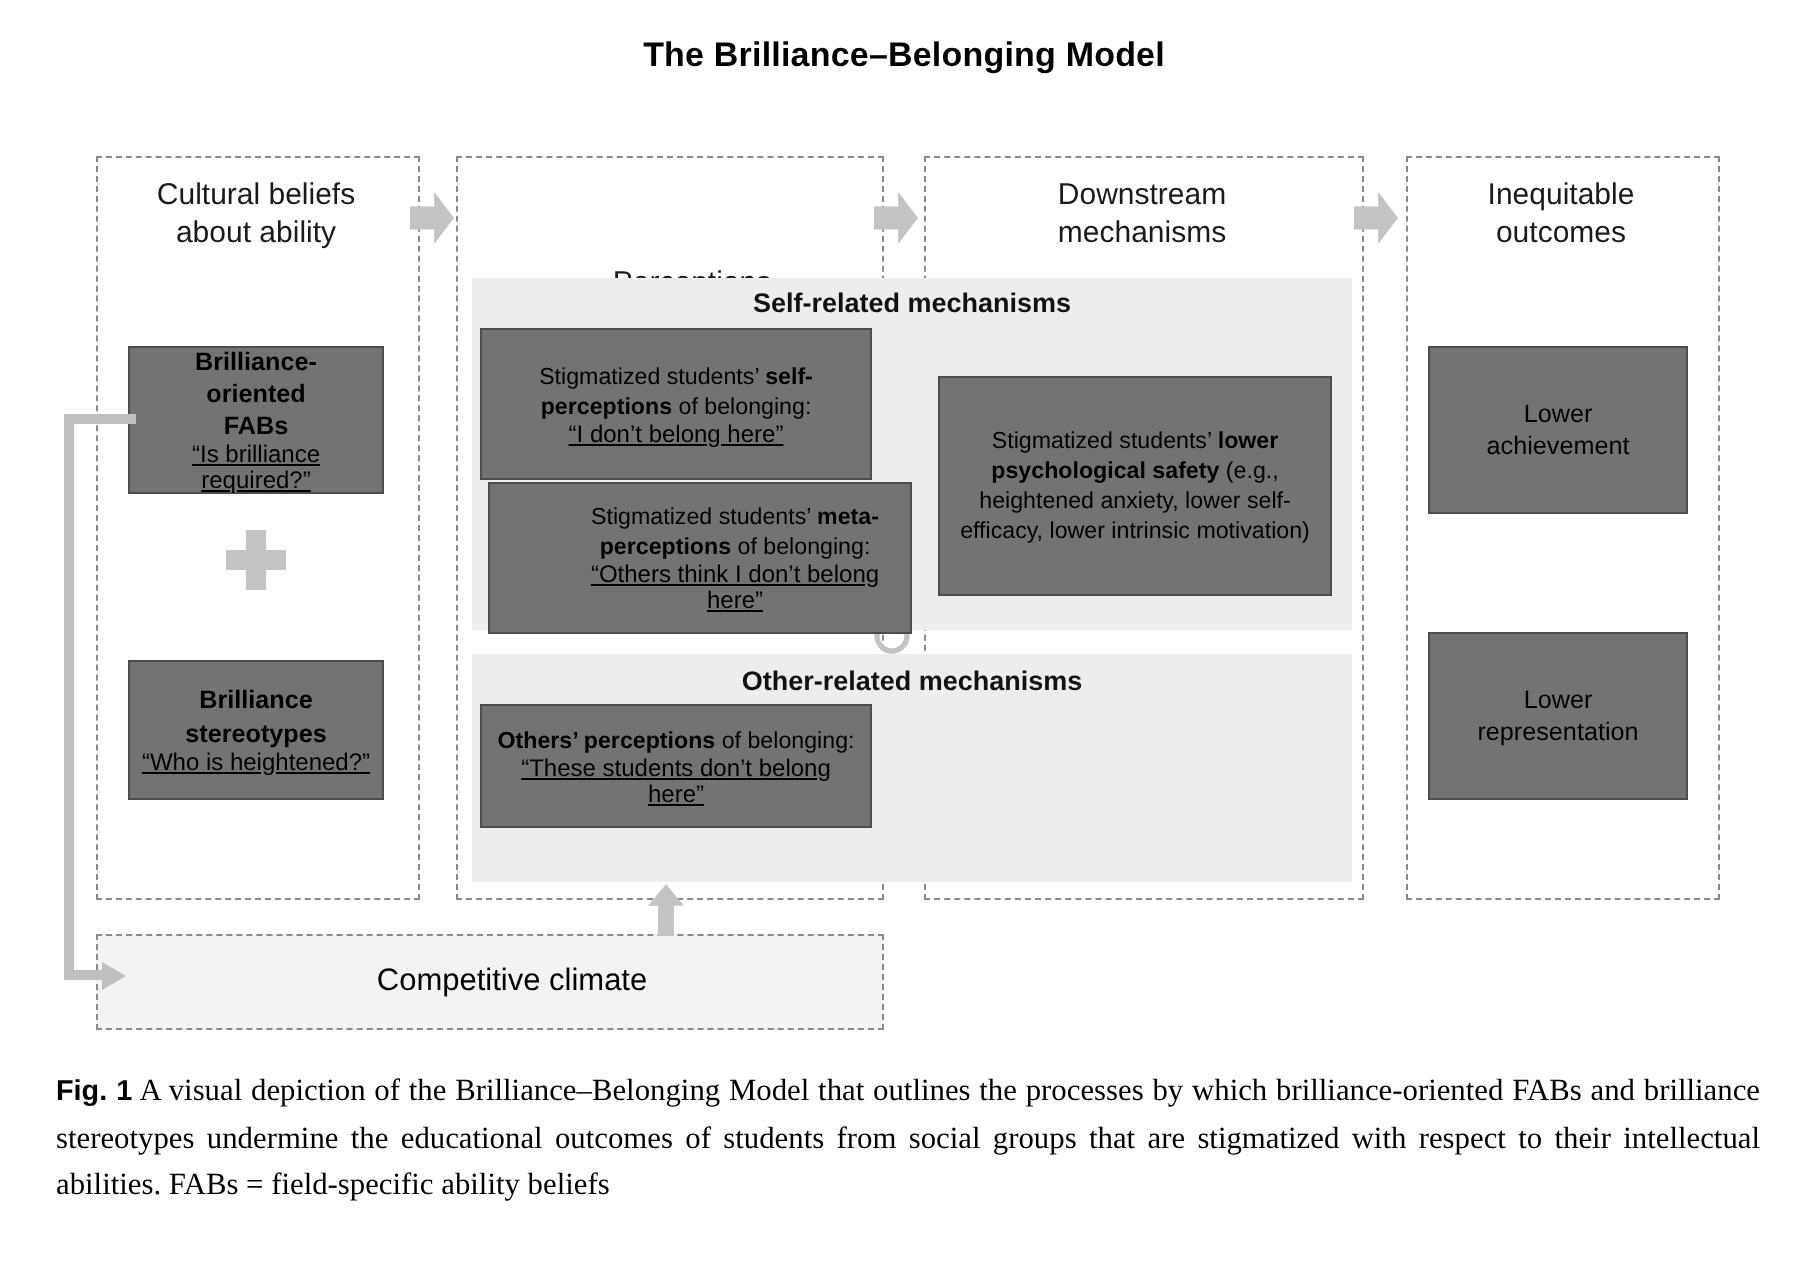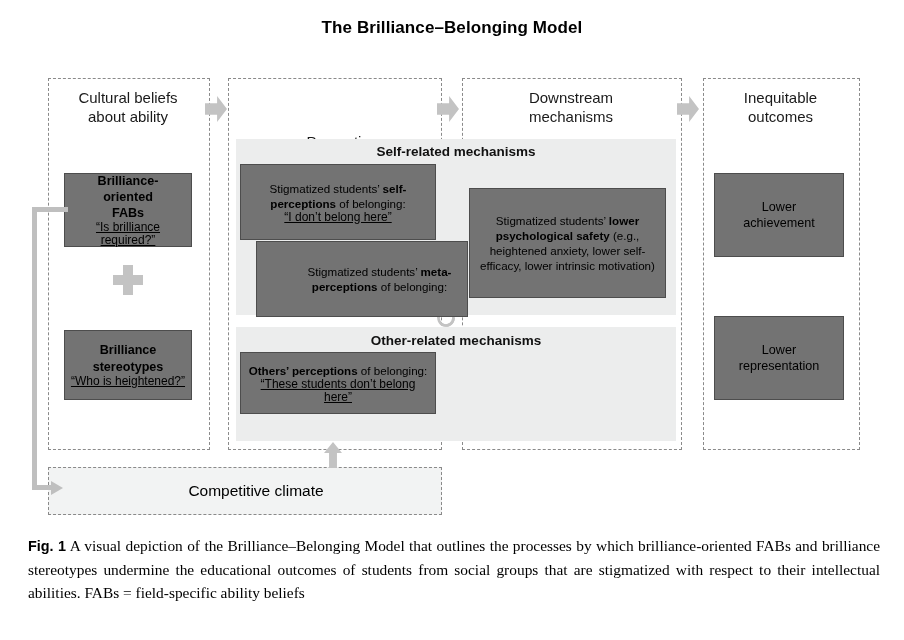--- a/index.html
+++ b/index.html
@@ -144,25 +144,26 @@
 
   <div class="box" style="left:240px;top:164px;width:196px;height:76px;">
     <div class="inner">
       <div class="t12">
         <span>Stigmatized students’ </span><span class="b">self-perceptions</span><span> of belonging:</span>
       </div>
       <div class="t10">“I don’t belong here”</div>
     </div>
   </div>
 
-  <div class="box" style="left:256px;top:241px;width:212px;height:76px;padding-left:35px;">
+  <div class="box" style="left:244px;top:241px;width:212px;height:76px;padding-left:35px;">
     <div class="inner">
       <div class="t12">
         <span>Stigmatized students’ </span><span class="b">meta-perceptions</span><span> of belonging:</span>
       </div>
+      <div class="t10">“Others think I don’t belong here”</div>
     </div>
   </div>
 
   <div class="box" style="left:240px;top:352px;width:196px;height:62px;">
     <div class="inner">
       <div class="t12">
         <span class="b">Others’ perceptions</span><span> of belonging:</span>
       </div>
       <div class="t10">“These students don’t belong here”</div>
     </div>

